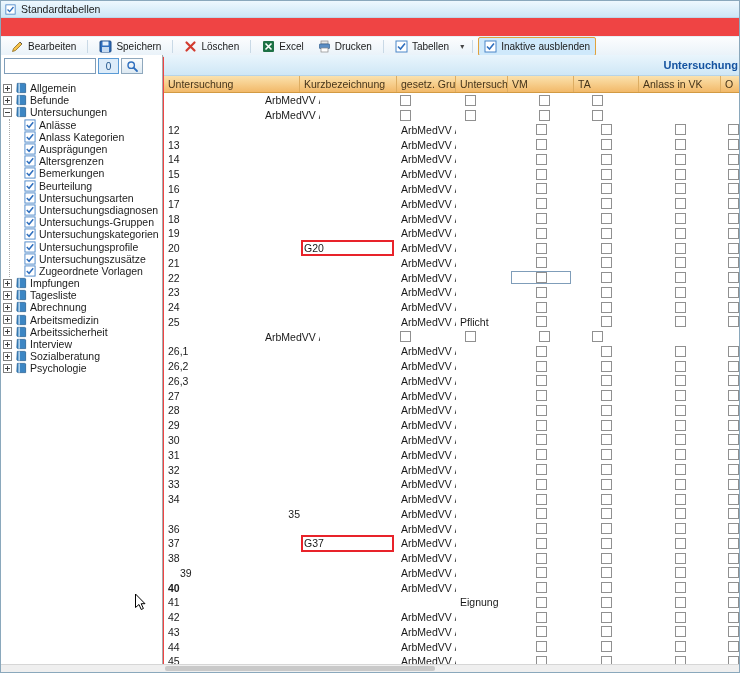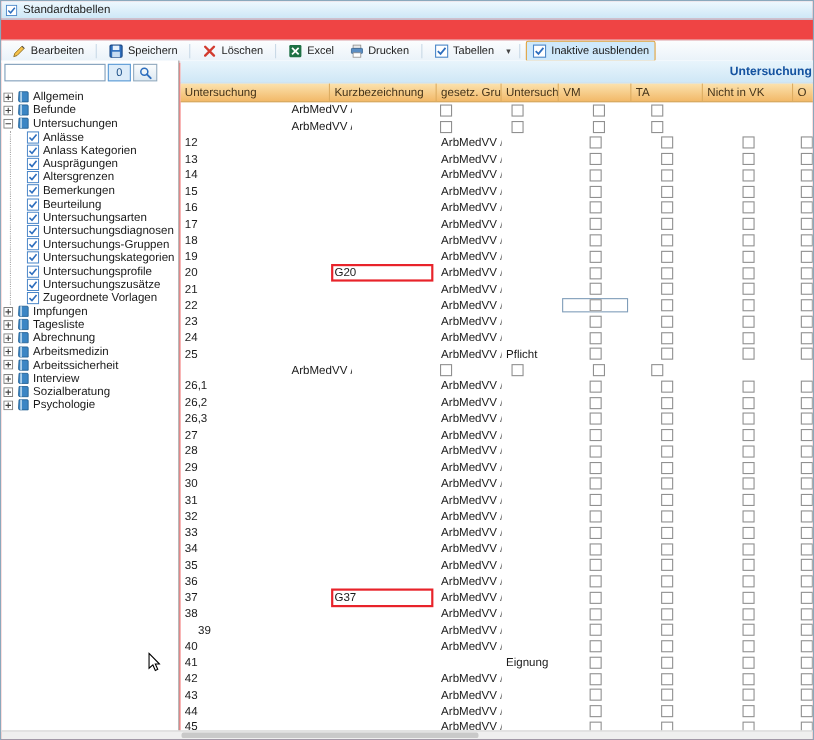--- a/index.html
+++ b/index.html
@@ -472,21 +472,21 @@
       <span class="panel-title">Untersuchung</span>
     </div>
     <div class="grid">
       <div class="grid-header">
           <div class="hcell" style="width: 136px;">Untersuchung</div>
           <div class="hcell" style="width: 97px;">Kurzbezeichnung</div>
           <div class="hcell" style="width: 59px; text-align: right;">gesetz. Gru</div>
           <div class="hcell" style="width: 52px;">Untersuchu</div>
           <div class="hcell" style="width: 66px;">VM</div>
           <div class="hcell" style="width: 65px;">TA</div>
-          <div class="hcell" style="width: 82px;">Nicht in VK</div>
+          <div class="hcell" style="width: 82px;">Anlass in VK</div>
           <div class="hcell" style="width: 24px;">O</div>
         </div>
       <div class="grid-body">
           <div class="row">
             <div class="cell" style="width: 97px;">
               <span></span>
             </div>
             <div class="cell" style="width: 59px;">
               <span>ArbMedVV /</span>
             </div>
@@ -1199,21 +1199,21 @@
               <div class="cb"></div>
             </div>
             <div class="cell cbcell" style="width: 82px;">
               <div class="cb"></div>
             </div>
             <div class="cell cbcell" style="width: 24px;">
               <div class="cb"></div>
             </div>
           </div>
           <div class="row">
-            <div class="cell" style="width: 136px;">
+            <div class="cell" style="width: 136px; justify-content: flex-end;">
               <span>35</span>
             </div>
             <div class="cell" style="width: 97px;">
               <span></span>
             </div>
             <div class="cell" style="width: 59px;">
               <span>ArbMedVV /</span>
             </div>
             <div class="cell" style="width: 52px;">
               <span></span>
@@ -1330,21 +1330,21 @@
               <div class="cb"></div>
             </div>
             <div class="cell cbcell" style="width: 82px;">
               <div class="cb"></div>
             </div>
             <div class="cell cbcell" style="width: 24px;">
               <div class="cb"></div>
             </div>
           </div>
           <div class="row">
-            <div class="cell" style="width: 136px;">
+            <div class="cell" style="width: 136px; font-weight: bold;">
               <span>40</span>
             </div>
             <div class="cell" style="width: 97px;">
               <span></span>
             </div>
             <div class="cell" style="width: 59px;">
               <span>ArbMedVV /</span>
             </div>
             <div class="cell" style="width: 52px;">
               <span></span>

